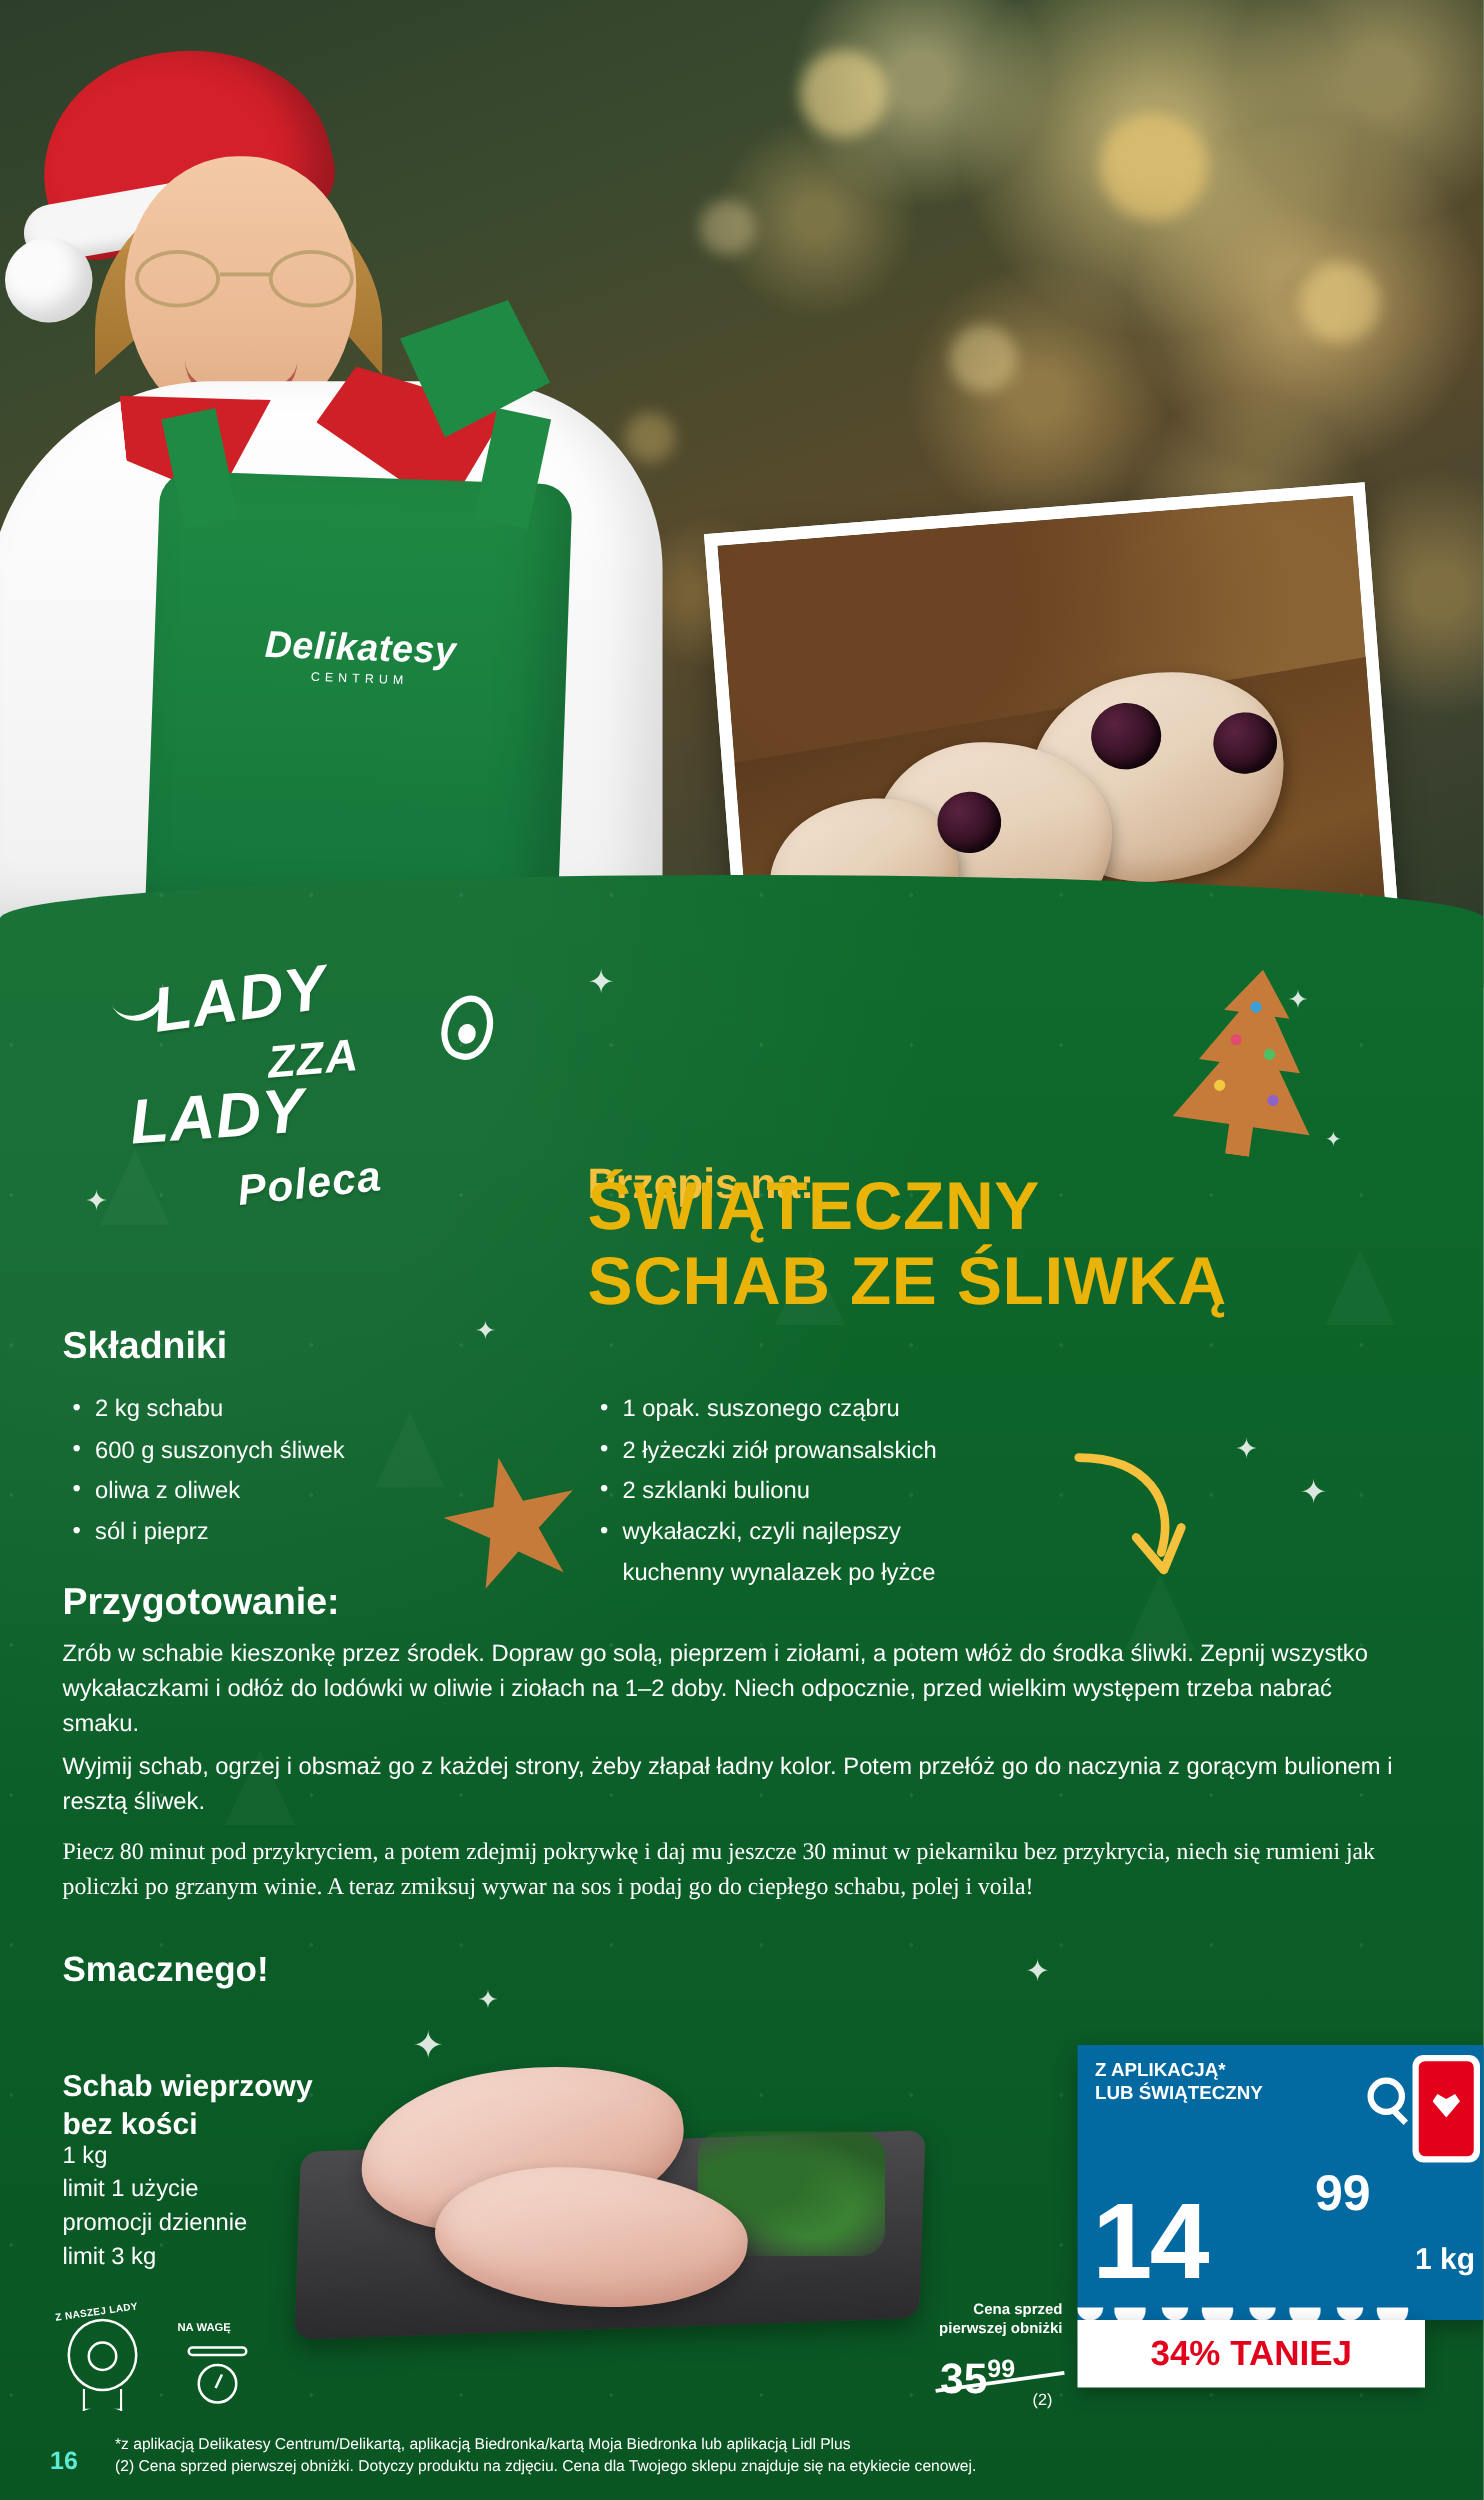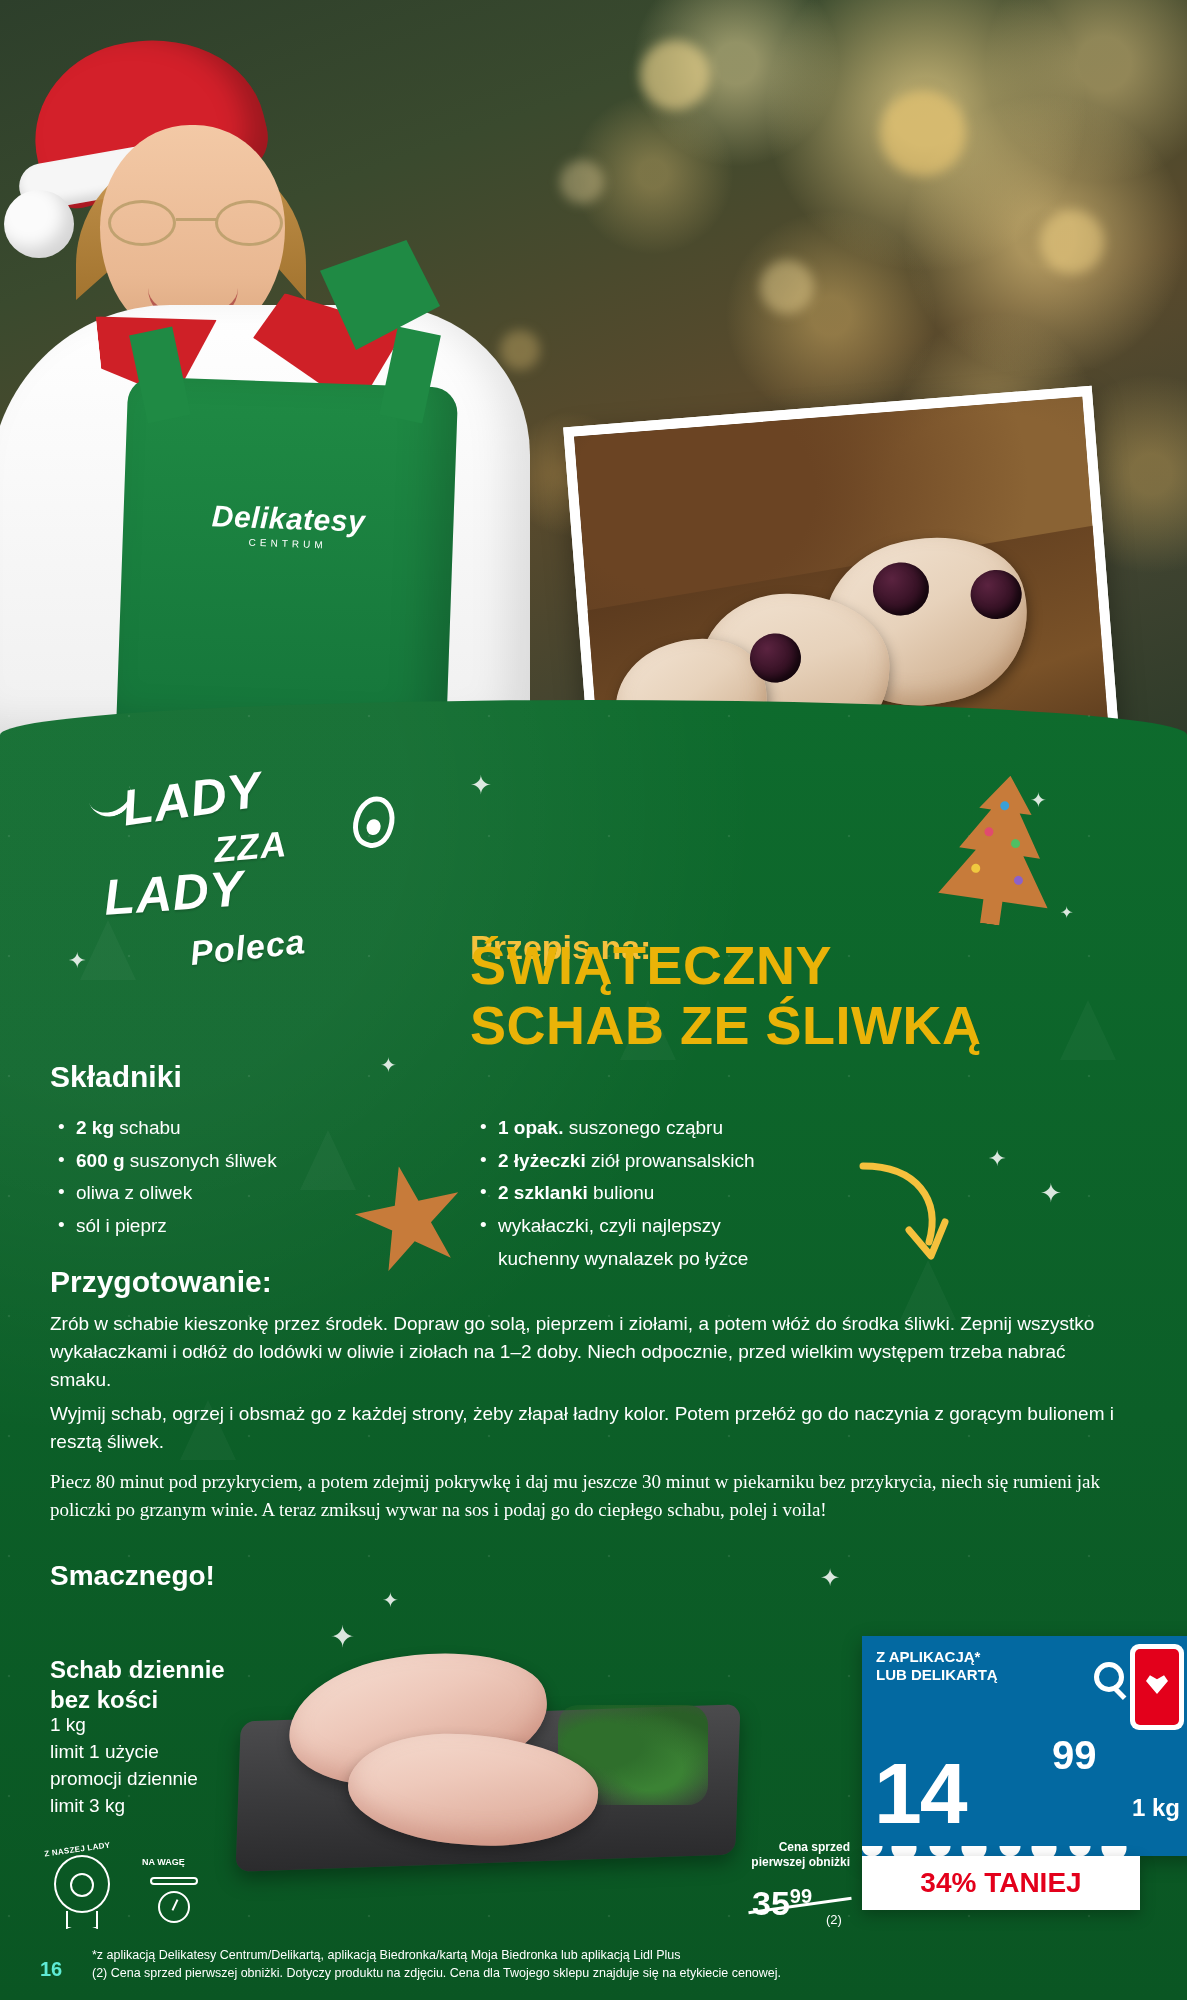--- a/index.html
+++ b/index.html
@@ -305,21 +305,21 @@
     color: #ffffff;
     font-size: 19px;
     line-height: 1.72;
   }
   #ing-col-1 { left: 56px; top: 1112px; width: 400px; }
   #ing-col-2 { left: 478px; top: 1112px; width: 430px; }
   .ing-col li { list-style: none; position: relative; padding-left: 20px; }
   .ing-col li::before {
     content: "•"; position: absolute; left: 2px; top: -1px; color: #fff;
   }
-  .ing-col li b { font-weight: bold; margin-top: 37px; }
+  .ing-col li b { font-weight: normal; margin-top: 37px; }
   .ing-sub { display: block; padding-left: 0; }
 
   .prep-p {
     position: absolute; color: #ffffff;
     font-size: 19px; line-height: 1.48;
     width: 1080px;
   }
   #prep-1 { left: 50px; top: 1310px; }
   #prep-2 { left: 50px; top: 1400px; }
   #prep-3 { left: 50px; top: 1468px; font-family: Liberation Serif, serif; }
@@ -663,21 +663,21 @@
     </svg>
   </div>
 
   <div class="sec-head" id="przygotowanie-head">Przygotowanie:</div>
   <div class="prep-p" id="prep-1">Zrób w schabie kieszonkę przez środek. Dopraw go solą, pieprzem i ziołami, a potem włóż do środka śliwki. Zepnij wszystko wykałaczkami i odłóż do lodówki w oliwie i ziołach na 1–2 doby. Niech odpocznie, przed wielkim występem trzeba nabrać smaku.</div>
   <div class="prep-p" id="prep-2">Wyjmij schab, ogrzej i obsmaż go z każdej strony, żeby złapał ładny kolor. Potem przełóż go do naczynia z gorącym bulionem i resztą śliwek.</div>
   <div class="prep-p" id="prep-3">Piecz 80 minut pod przykryciem, a potem zdejmij pokrywkę i daj mu jeszcze 30 minut w piekarniku bez przykrycia, niech się rumieni jak policzki po grzanym winie. A teraz zmiksuj wywar na sos i podaj go do ciepłego schabu, polej i voila!</div>
   <div class="sec-head" id="smacznego-head">Smacznego!</div>
 
   <div class="prod-name">
-    <div>Schab dziennie</div>
+    <div>Schab wieprzowy</div>
     <div>bez kości</div>
   </div>
   <div class="prod-meta">
     <div>1 kg</div>
     <div>limit 1 użycie</div>
     <div>promocji dziennie</div>
     <div>limit 3 kg</div>
   </div>
 
   <div class="product-photo">
@@ -707,21 +707,21 @@
   </div>
   <div class="old-price">
     <span>35</span><span class="c">99</span>
     <span class="strike"></span>
   </div>
   <div class="old-price-sup">(2)</div>
 
   <div class="price-block">
     <div class="app-line">
       <div>Z APLIKACJĄ*</div>
-      <div>LUB DELIKARTĄ</div>
+      <div>LUB ŚWIĄTECZNY</div>
     </div>
     <div class="mag-glass"></div>
     <div class="phone-icon">
       <div class="phone-screen">
         <div class="heart"></div>
       </div>
     </div>
     <div class="price-main">14</div>
     <div class="price-cents">99</div>
     <div class="price-unit">1 kg</div>

